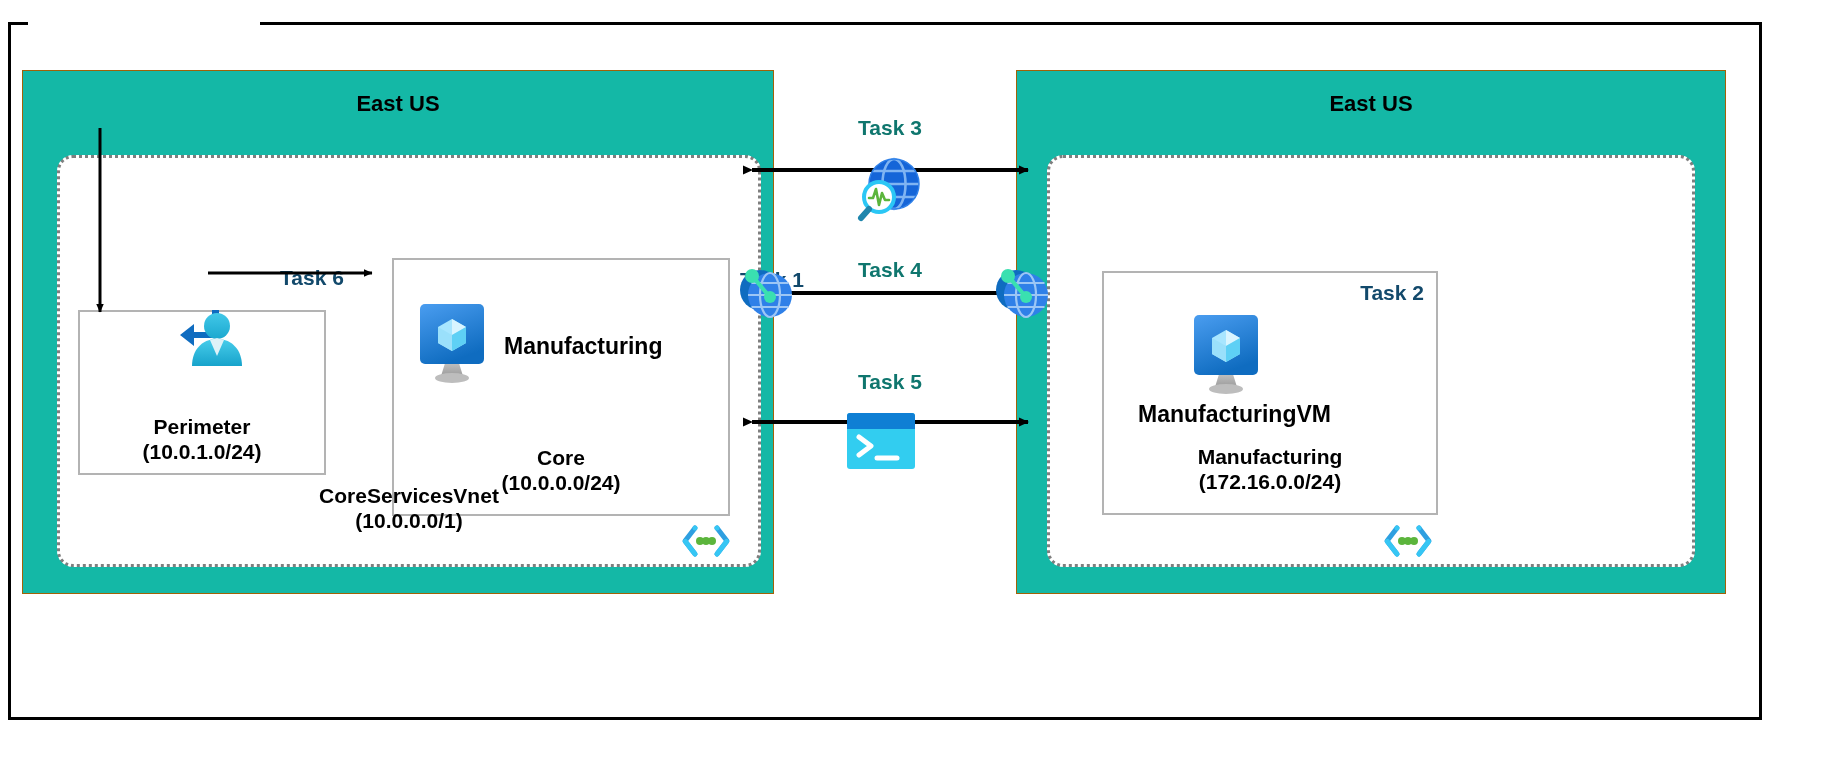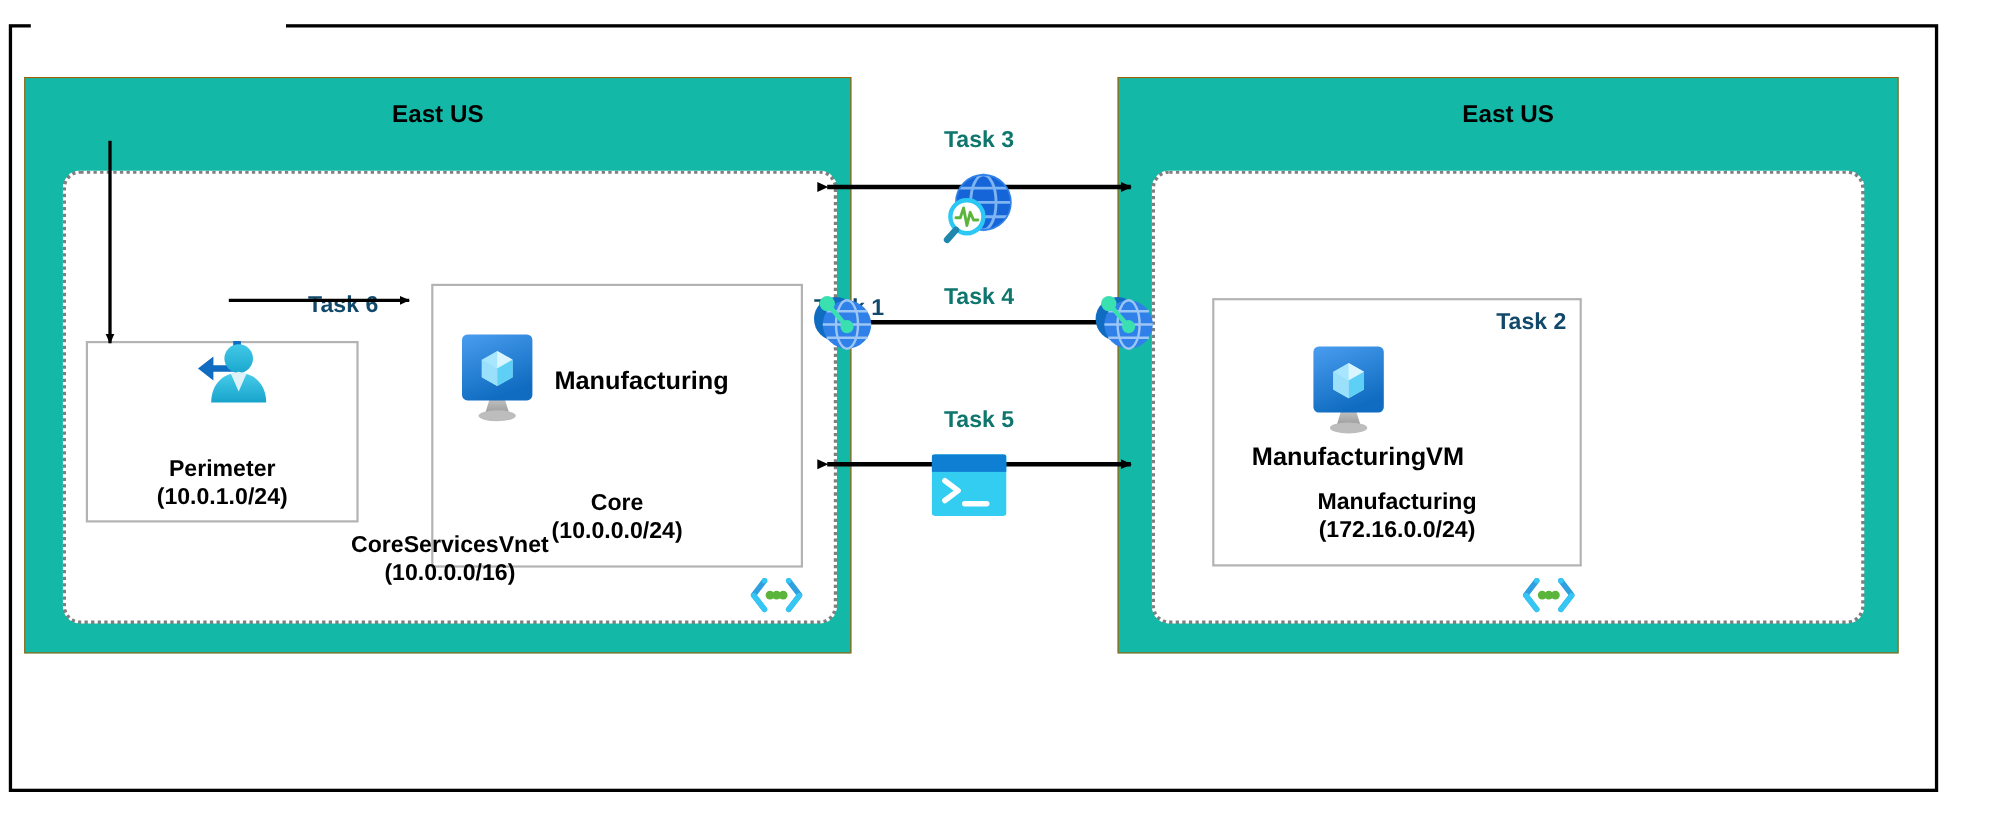--- a/index.html
+++ b/index.html
@@ -209,21 +209,21 @@
         </div>
 
         <div class="subnet-label">
           <span>Core</span><br>
           <span>(10.0.0.0/24)</span>
         </div>
       </div>
 
       <div class="vnet-label">
         <span>CoreServicesVnet</span><br>
-        <span>(10.0.0.0/16)</span>
+        <span>(10.0.0.0/1)</span>
       </div>
     </div>
   </div>
 
   <div class="region" id="region-right">
     <div class="region-title">East US</div>
 
     <div class="vnet" id="vnet-right">
 
       <div class="subnet" id="subnet-manufacturing">

